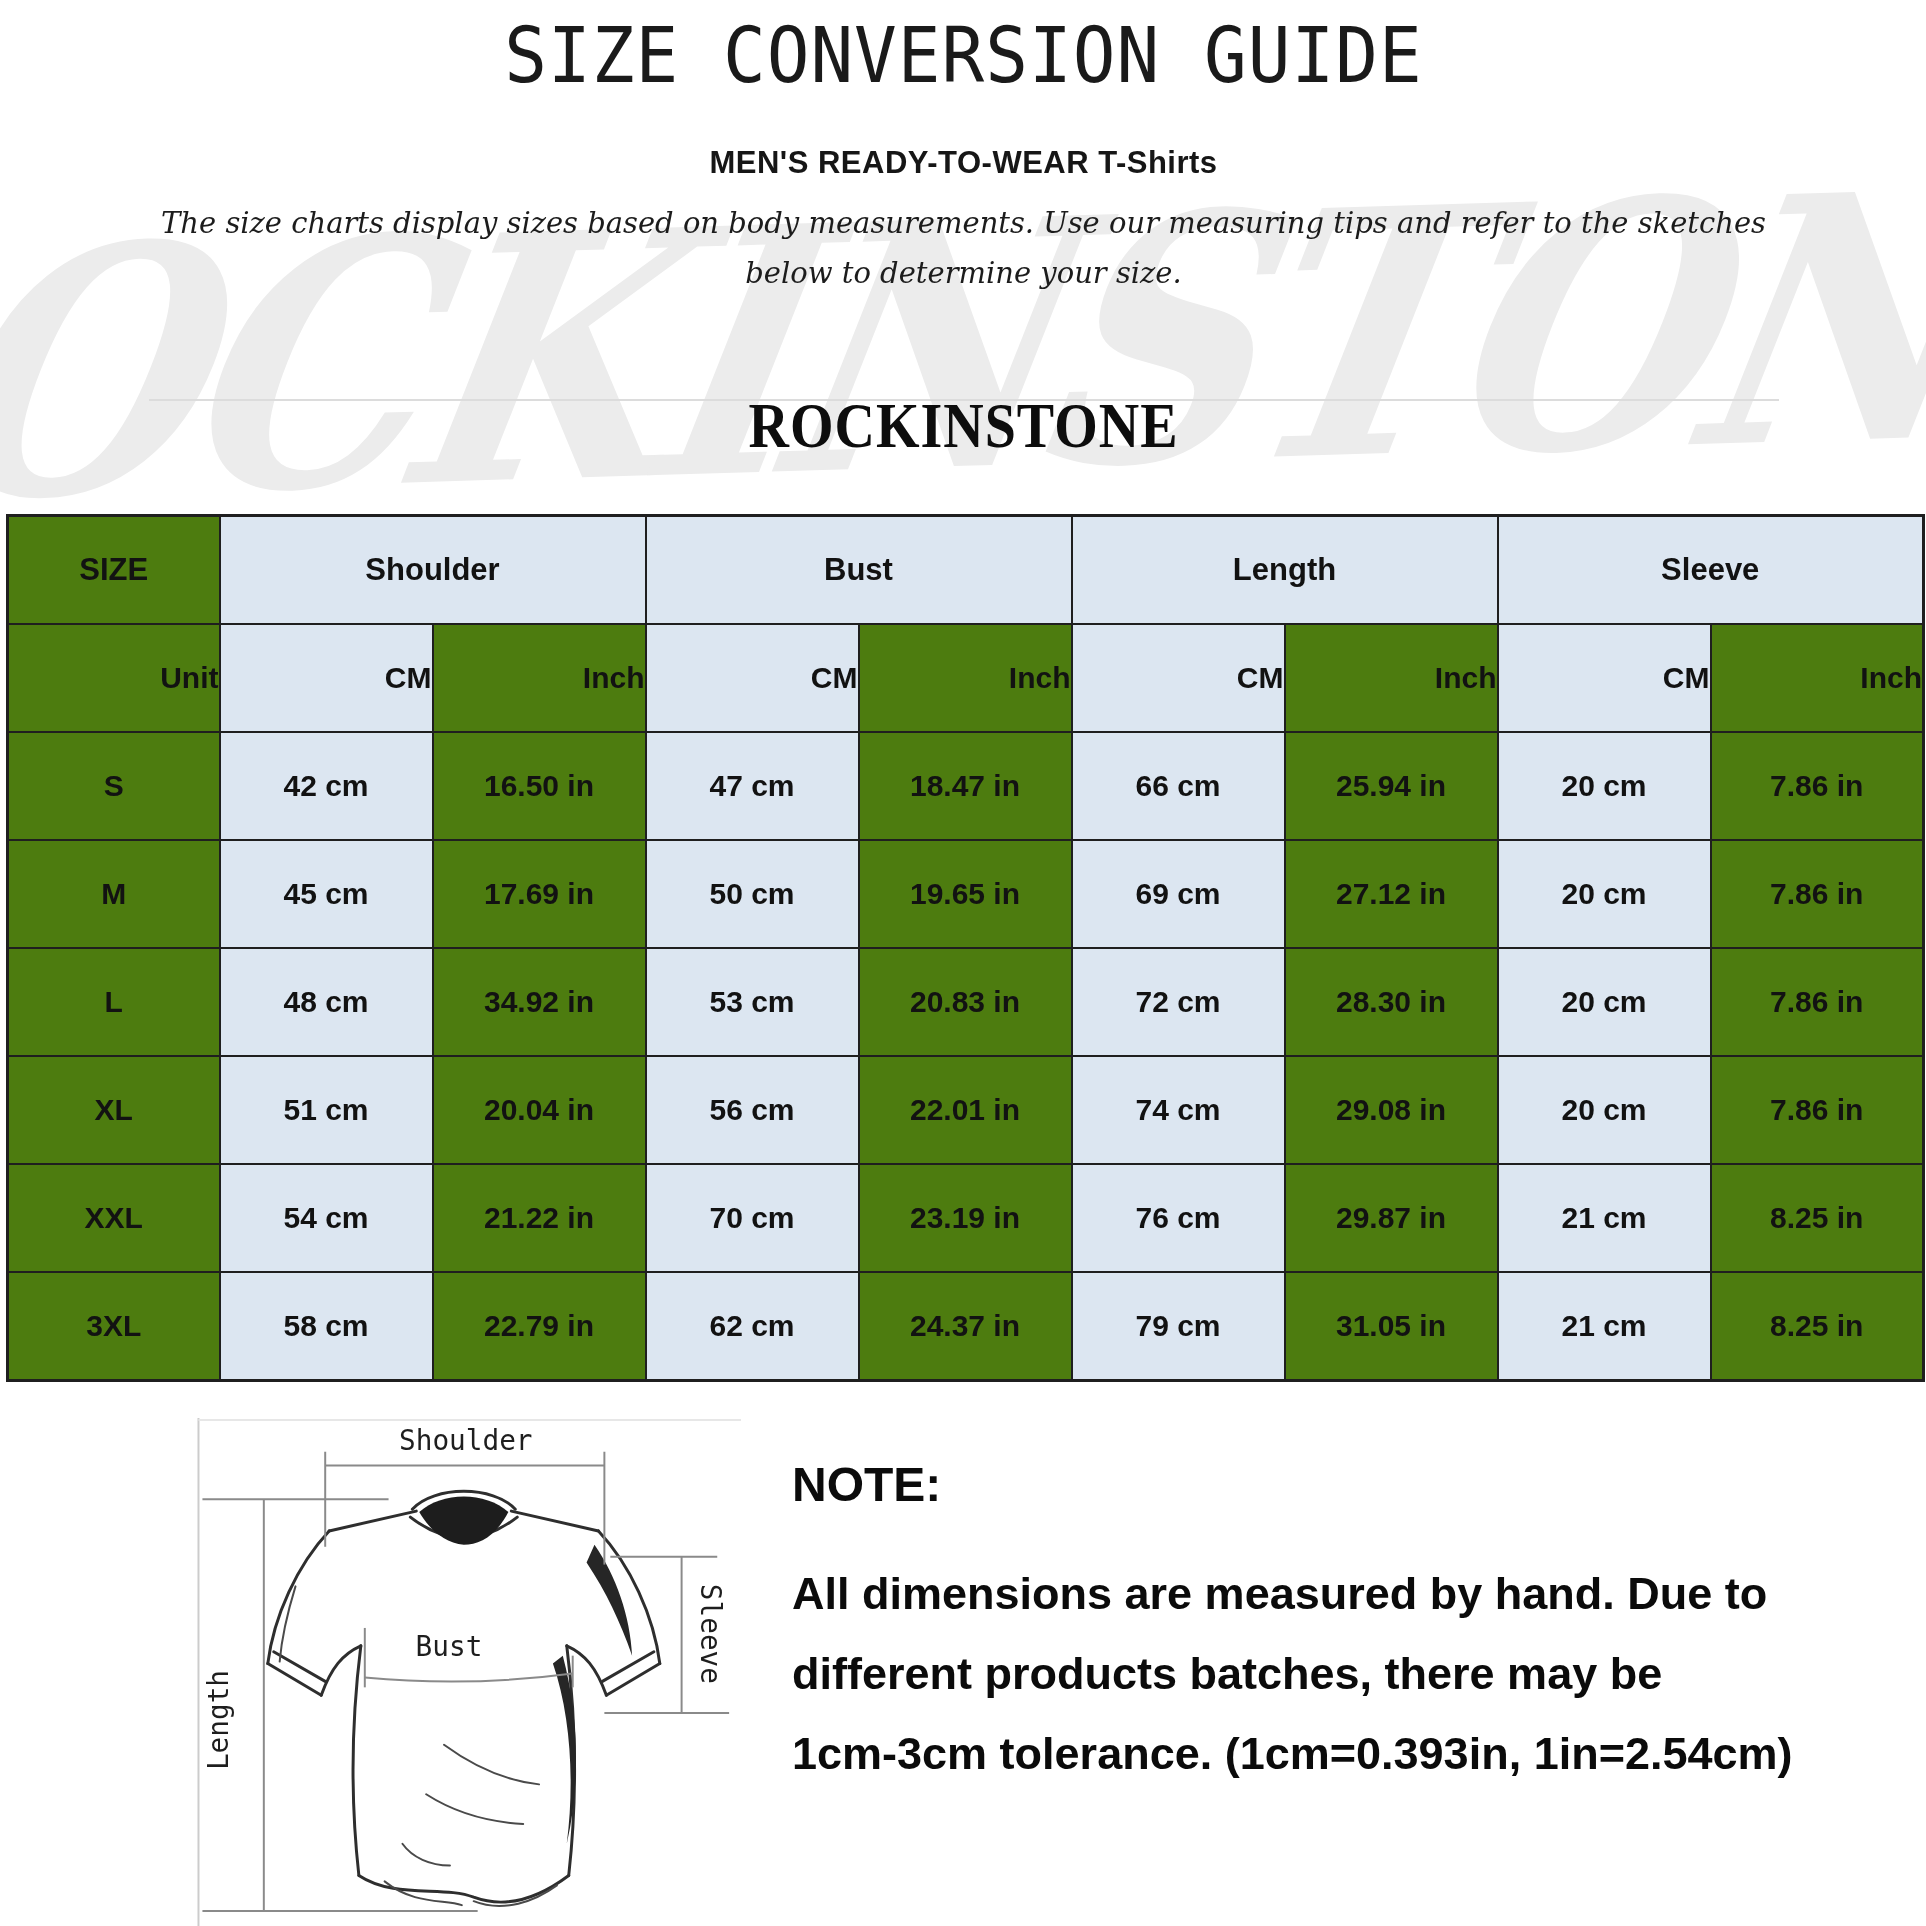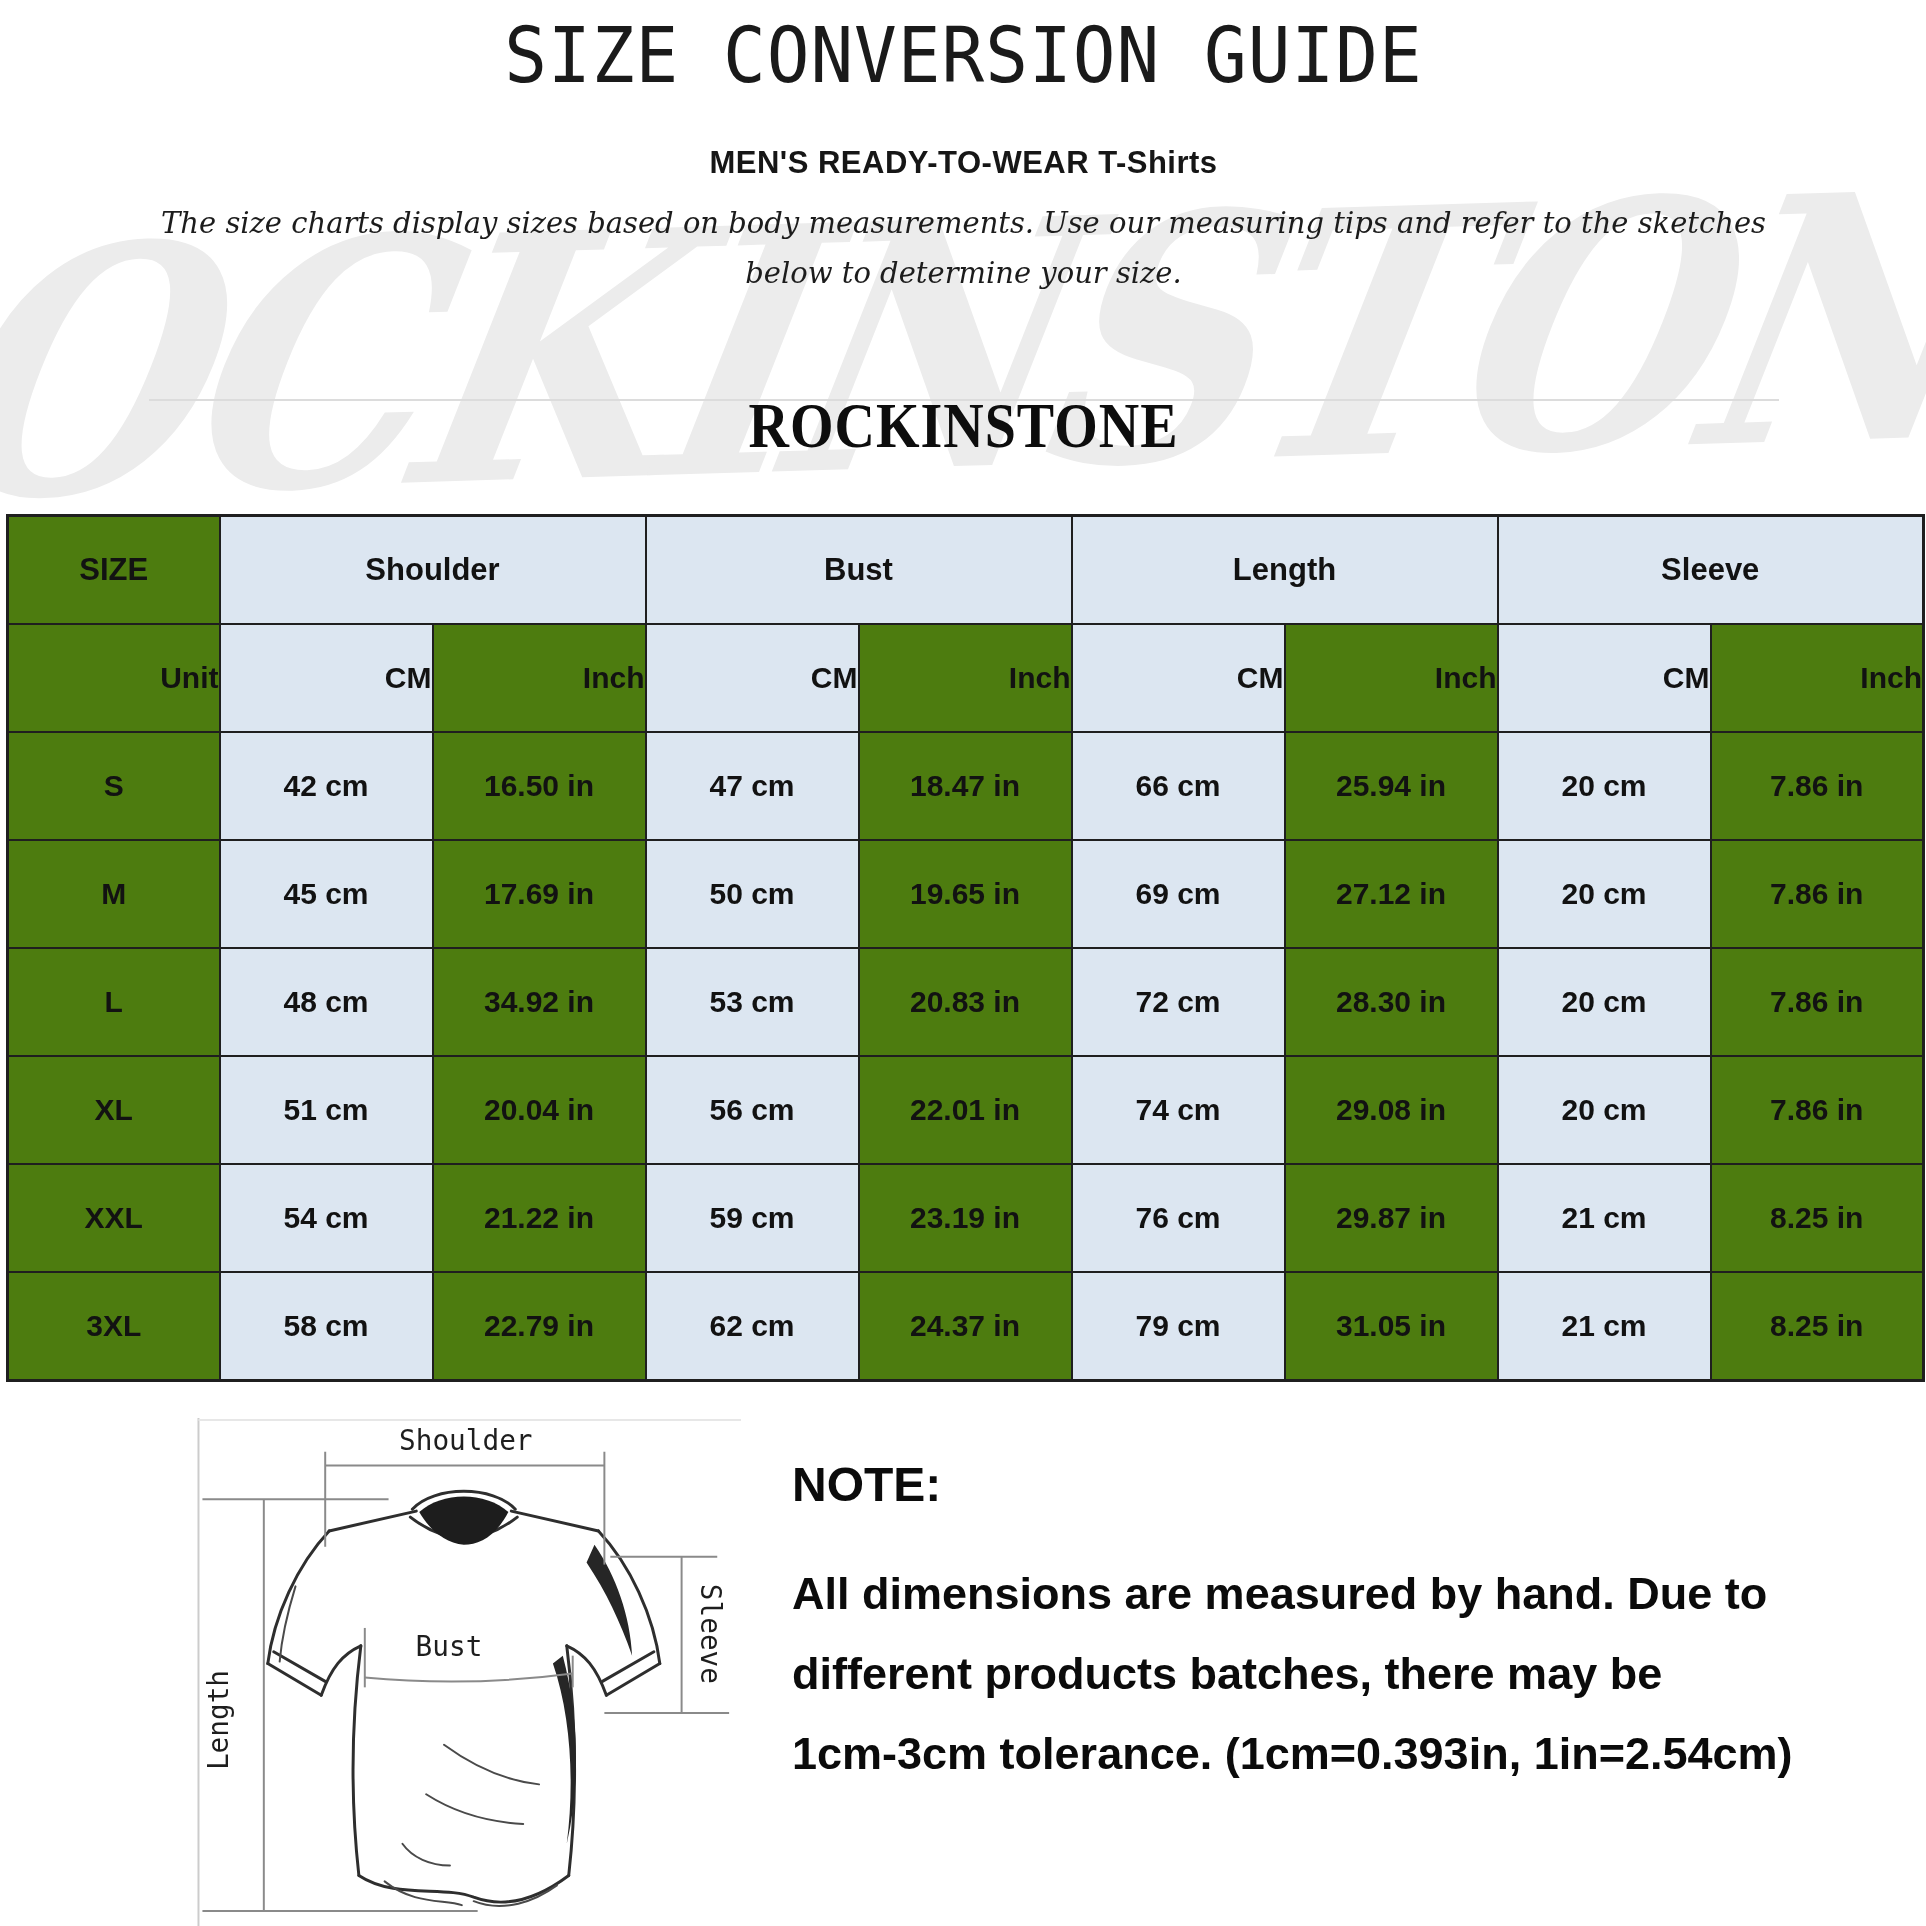--- a/index.html
+++ b/index.html
@@ -190,21 +190,21 @@
         <td class="white">22.01 in</td>
         <td class="blue">74 cm</td>
         <td class="white">29.08 in</td>
         <td class="blue">20 cm</td>
         <td class="white">7.86 in</td>
       </tr>
       <tr class="drow">
         <td class="white">XXL</td>
         <td class="blue">54 cm</td>
         <td class="white">21.22 in</td>
-        <td class="blue">59 cm</td>
+        <td class="blue">70 cm</td>
         <td class="white">23.19 in</td>
         <td class="blue">76 cm</td>
         <td class="white">29.87 in</td>
         <td class="blue">21 cm</td>
         <td class="white">8.25 in</td>
       </tr>
       <tr class="drow">
         <td class="white">3XL</td>
         <td class="blue">58 cm</td>
         <td class="white">22.79 in</td>

